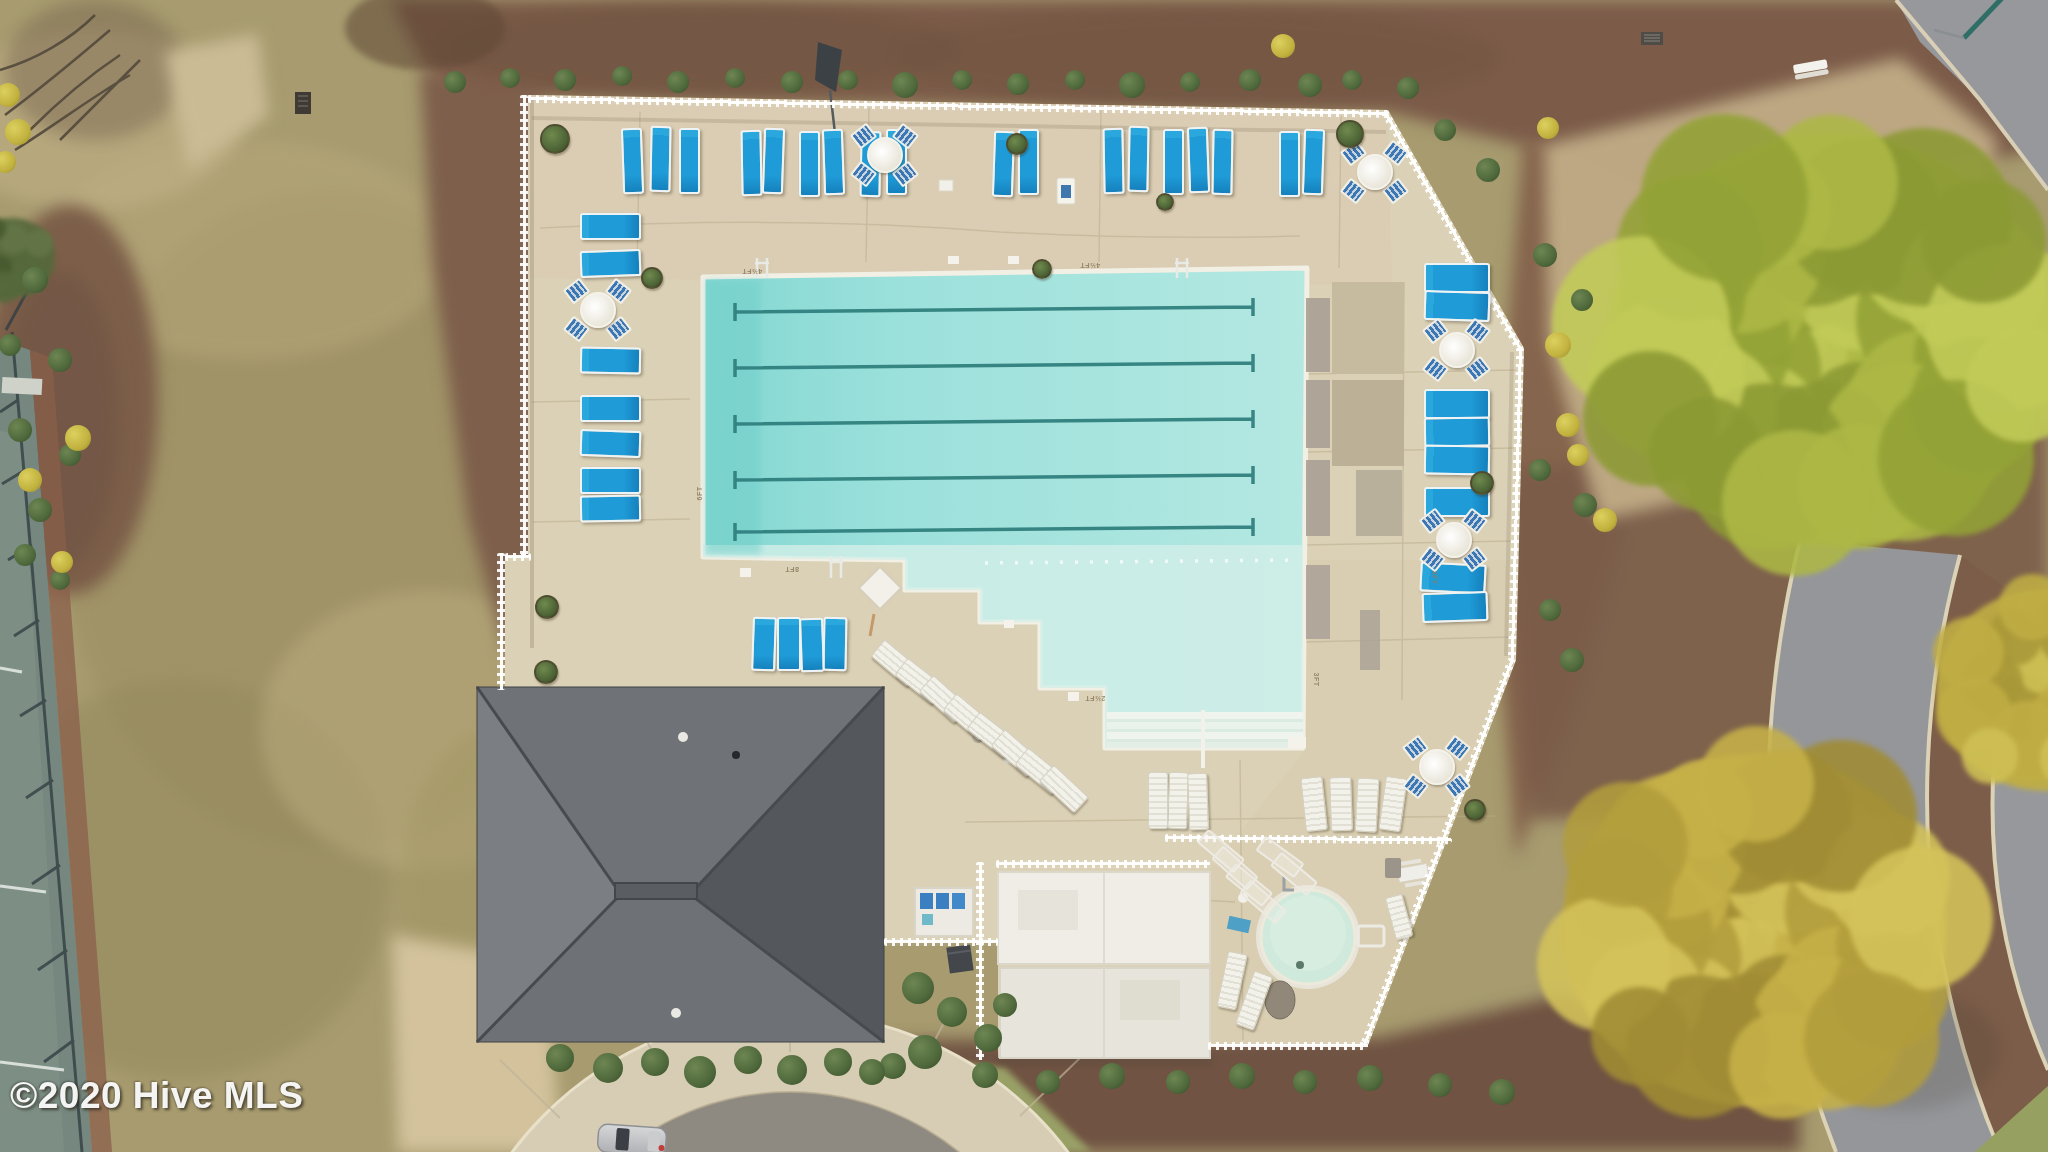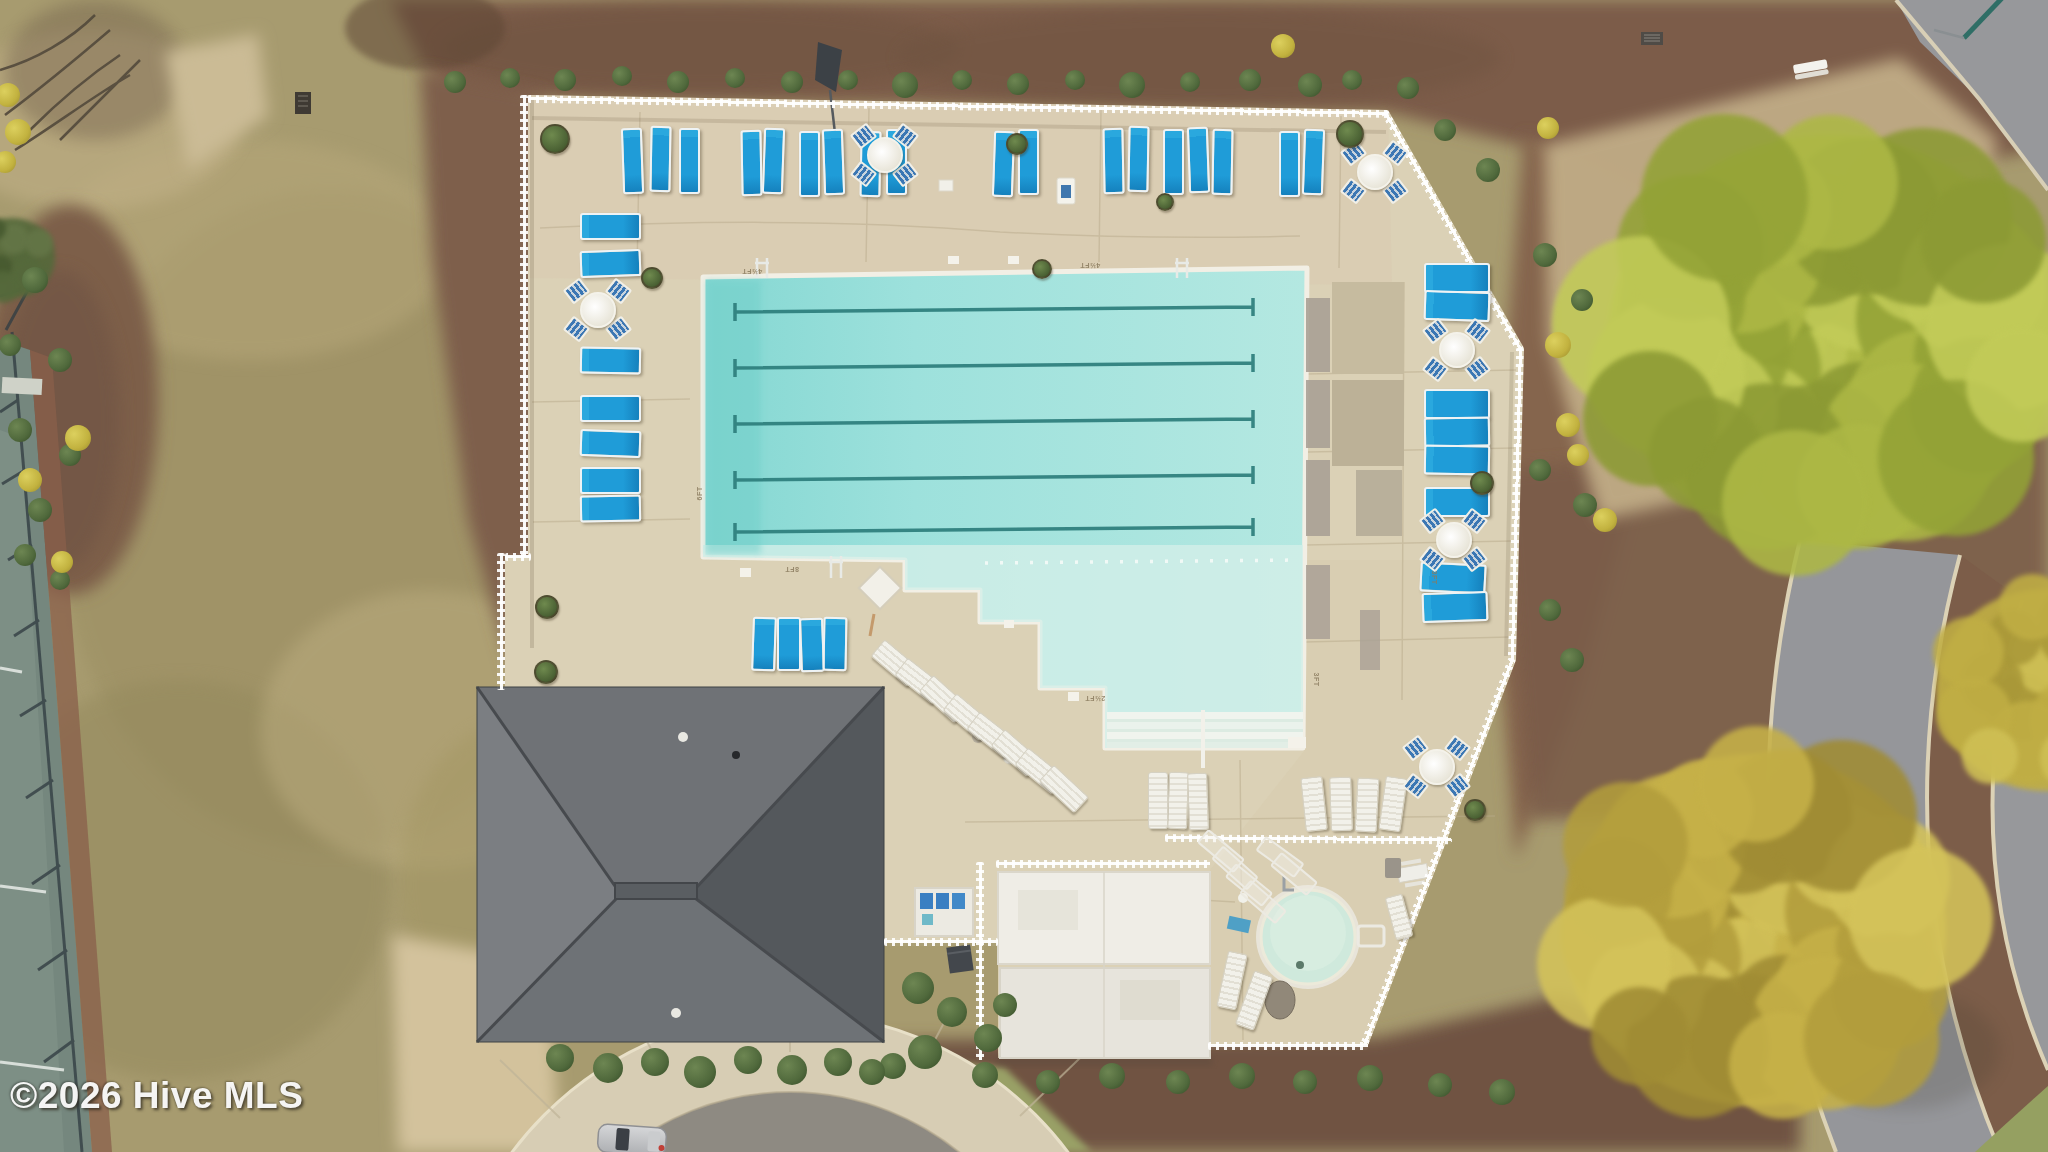--- a/index.html
+++ b/index.html
@@ -638,15 +638,15 @@
 <div class="lyr" id="markLayer">
       <div class="mark" style="left: 742px; top: 268px; transform: rotate(180deg);">4½FT</div>
       <div class="mark" style="left: 1080px; top: 262px; transform: rotate(180deg);">4½FT</div>
       <div class="mark" style="left: 693px; top: 490px; transform: rotate(-90deg);">6FT</div>
       <div class="mark" style="left: 785px; top: 566px; transform: rotate(180deg);">8FT</div>
       <div class="mark" style="left: 1085px; top: 695px; transform: rotate(180deg);">2½FT</div>
       <div class="mark" style="left: 1310px; top: 676px; transform: rotate(90deg);">3FT</div>
       <div class="mark" style="left: 1428px; top: 574px; transform: rotate(90deg);">3FT</div>
     </div>
 
-<div class="wm">©2026 Hive MLS</div>
+<div class="wm">©2020 Hive MLS</div>
 
 </div>
 
 </body></html>

